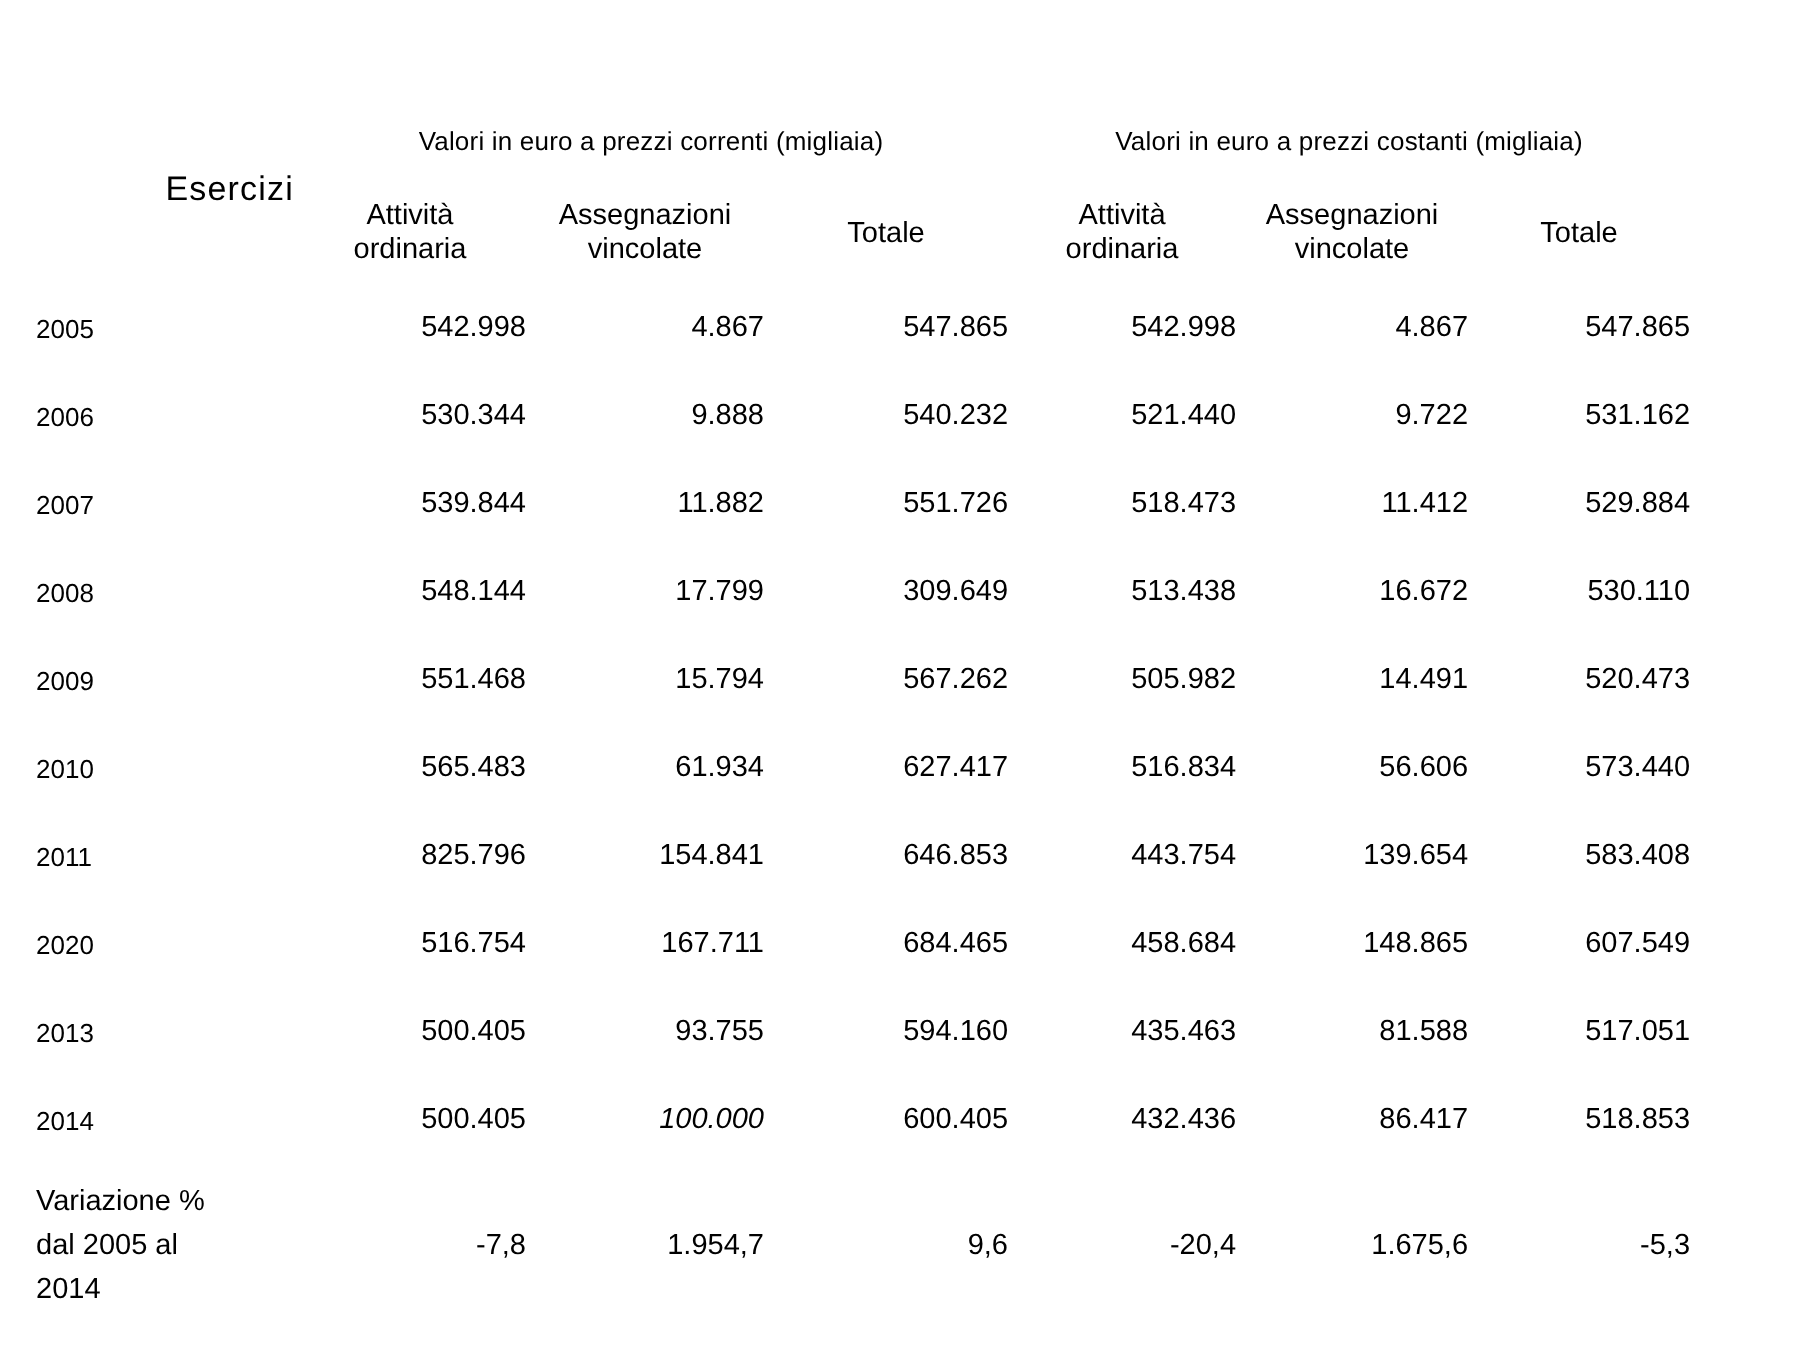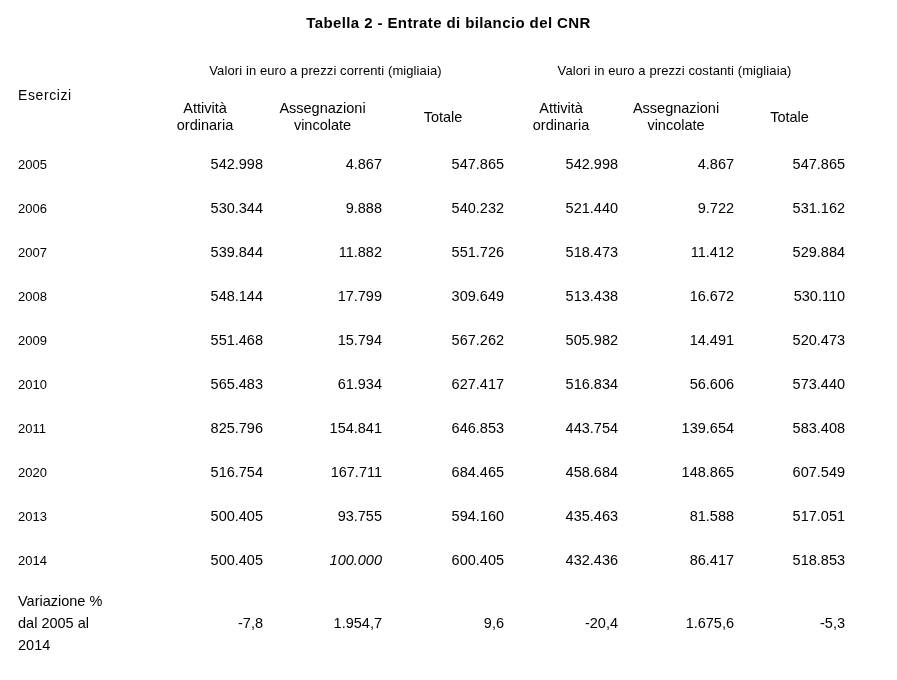--- a/index.html
+++ b/index.html
@@ -73,22 +73,22 @@
   .rule-thin-top   { border-top: 1px solid #000; }
   .rule-thin-bot   { border-bottom: 1px solid #000; }
   .rule-thick-bot  { border-bottom: 2.5px solid #000; }
 
   
   .vsep-right { border-right: 1px solid #000; }
   .vsep-major-right { border-right: 2px solid #000; }
 
   
   .hdr-esercizi {
-    text-align: left;
-    font-size: 14px;
+    text-align: right;
+    font-size: 17px;
     letter-spacing: 0.6px;
   }
   .hdr-group {
     text-align: center;
     height: 44px;
     font-size: 13px;
     letter-spacing: 0.1px;
     white-space: nowrap;
   }
   .hdr-sub {
@@ -132,21 +132,20 @@
     top: 639px;
     font-size: 14.5px;
     white-space: nowrap;
   }
 </style>
 </head>
 <body>
 
 <div class="page">
 
-  <div class="title">Tabella 2 - Entrate di bilancio del CNR</div>
 
   <div class="table-wrap">
     <table class="tbl">
       <colgroup>
         <col class="c-year">
           <col class="c-a">
           <col class="c-b">
           <col class="c-c">
         <col class="c-d">
           <col class="c-e">

